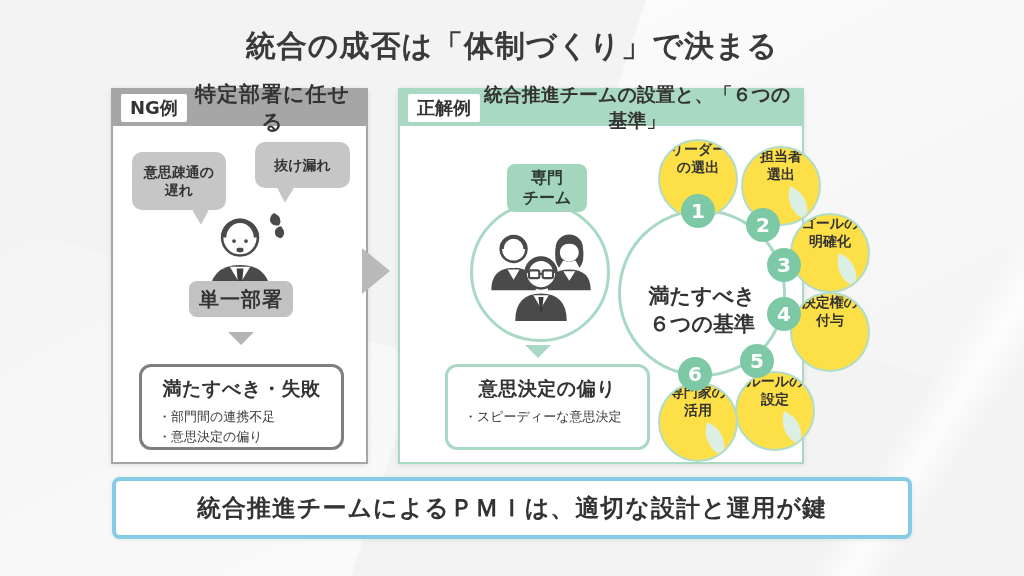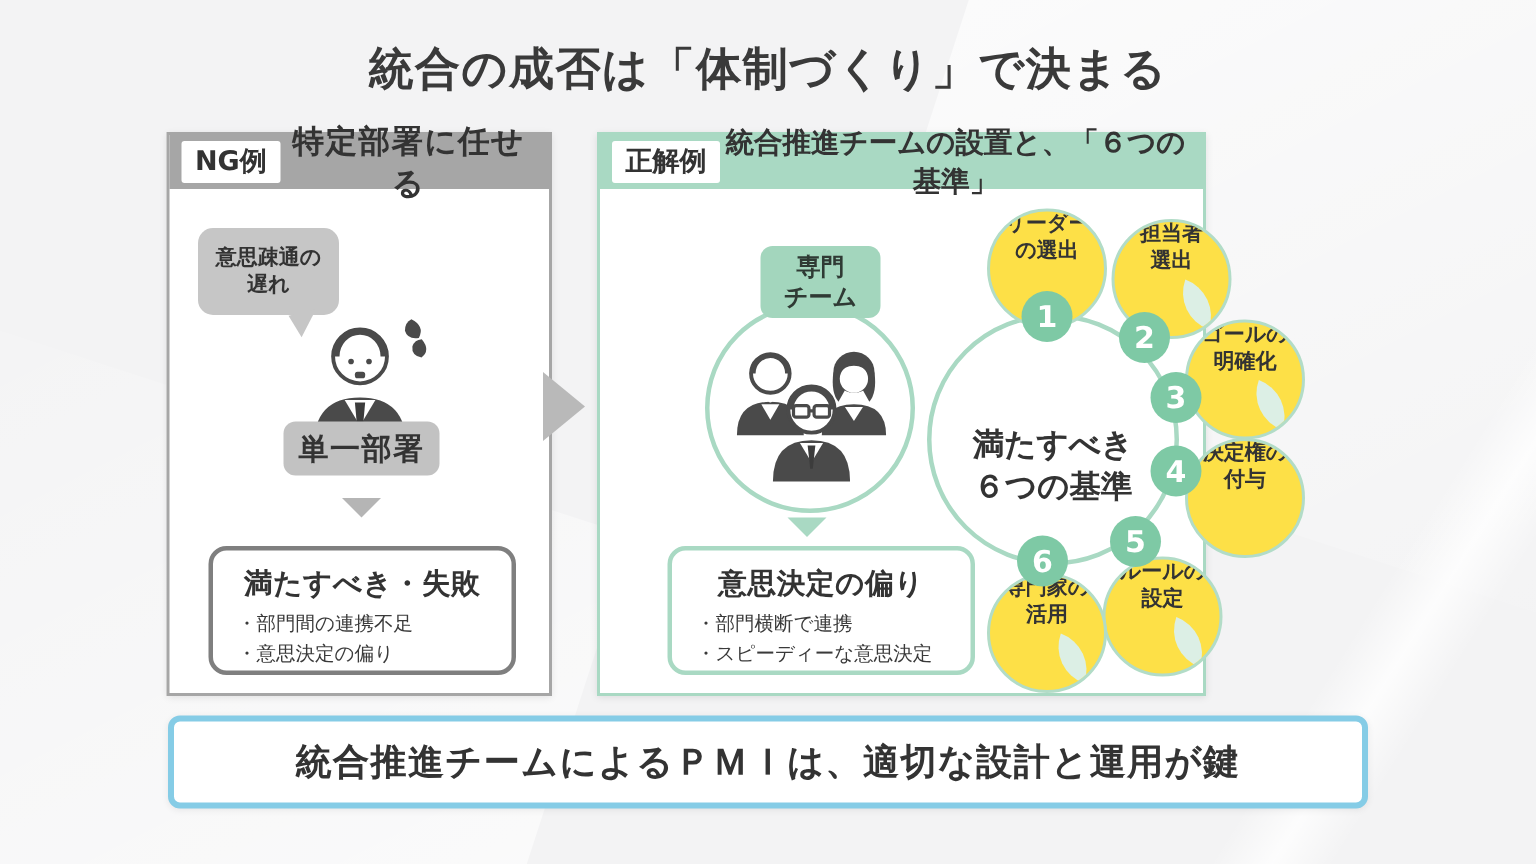--- a/index.html
+++ b/index.html
@@ -117,20 +117,24 @@
       <span class="tag">NG例</span>
       <span class="panel-heading">特定部署に任せる</span>
     </div>
     <div class="panel-body">
 
       <div class="bubble bubble-left">
         <span class="pre">意思疎通の
 遅れ</span>
         <i class="tail tail-left"></i>
       </div>
+      <div class="bubble bubble-right">
+        <span>抜け漏れ</span>
+        <i class="tail tail-right"></i>
+      </div>
 
       <svg class="ng-person" viewBox="0 0 110 104">
 
         <g fill="#4a4a4a">
           <path d="M86 6 q12 2 10 12 q-8 4 -12 -2 q-2 -6 2 -10 Z" transform="rotate(18 90 12)"></path>
           <path d="M92 22 q11 2 9 11 q-7 4 -11 -2 q-2 -5 2 -9 Z" transform="rotate(40 96 27)"></path>
         </g>
 
         <path d="M12 104 Q12 66 48 66 Q84 66 84 104 Z" fill="#4a4a4a"></path>
         <polygon points="36,68 48,88 60,68" fill="#ffffff"></polygon>
@@ -202,21 +206,20 @@
         </svg>
       </div>
       <div class="team-label pre">専門
 チーム</div>
 
       <div class="down-tri ok-down"></div>
 
       <div class="result-box">
         <div class="result-title">意思決定の偏り</div>
         <div class="result-bullets">
-          <div>・部門横断で連携</div>
           <div>・スピーディーな意思決定</div>
         </div>
       </div>
 
       <div class="ring"></div>
       <div class="ring-label pre">満たすべき
 ６つの基準</div>
 
       <div class="crit c1">
           <span class="pre">リーダー

